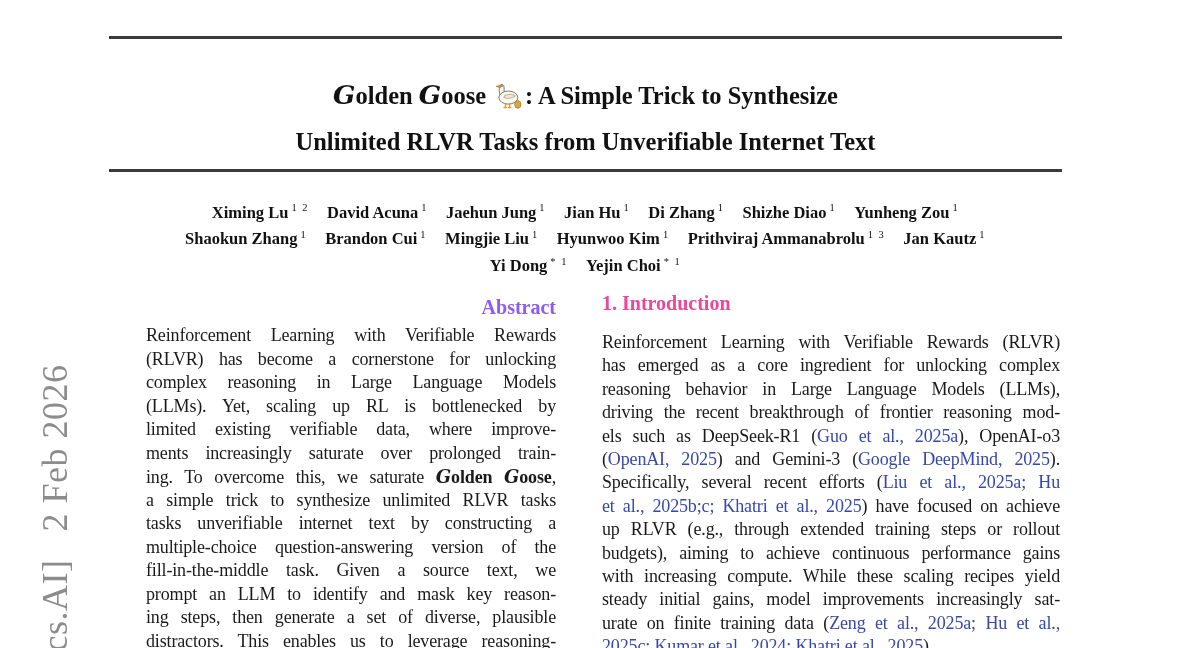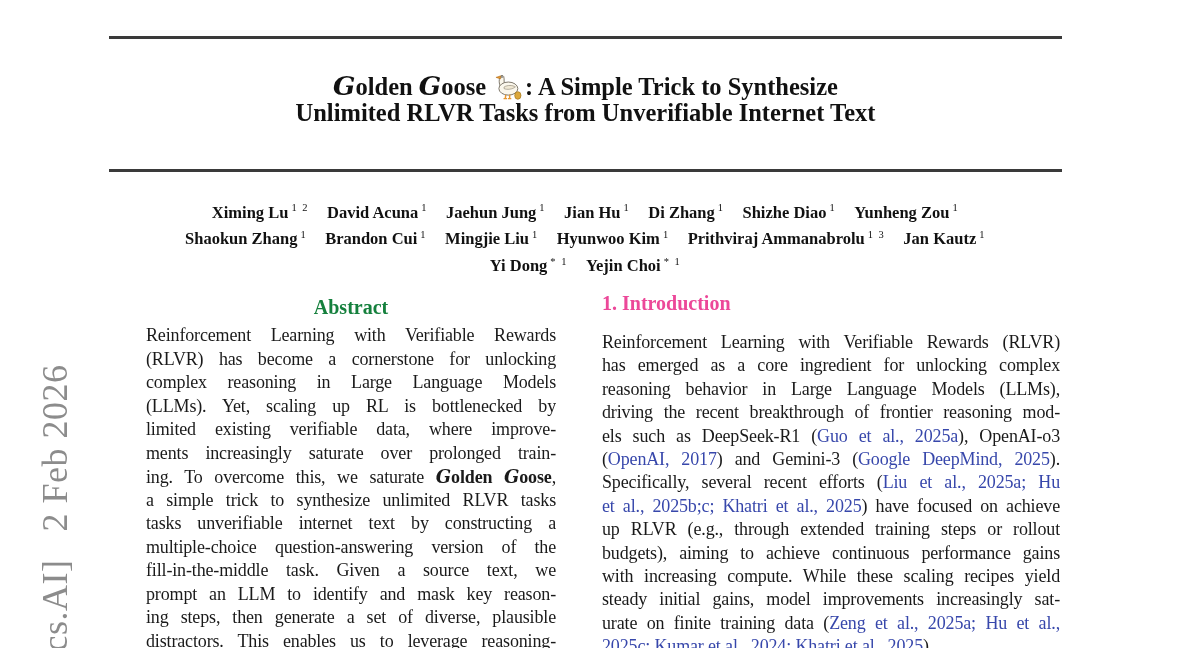--- a/index.html
+++ b/index.html
@@ -8,38 +8,38 @@
     background:#ffffff;color:#161616;
     font-family:"Liberation Serif",serif;
   }
   .page{position:absolute;inset:0;}
   .rule{position:absolute;left:109px;width:953px;height:2.5px;background:#3a3a3a;}
   .rule-top{top:36px;}
   .rule-mid{top:169px;}
 
   .title{
     position:absolute;left:109px;top:72px;width:953px;
-    text-align:center;font-weight:700;font-size:24.5px;line-height:26px;color:#111;
+    text-align:center;font-weight:700;font-size:24.5px;line-height:46px;color:#111;
   }
   .fancy-g{font-family:"DejaVu Serif",serif;font-style:italic;font-size:1.07em;}
   .goose{vertical-align:-5px;margin:0 2px 0 6px;}
 
   .authors{
     position:absolute;left:109px;top:197px;width:953px;text-align:center;
     font-size:16.5px;font-weight:700;line-height:22.3px;color:#111;
   }
   .author{margin:0 9px;white-space:nowrap;}
   .author sup{font-weight:400;font-size:10.5px;letter-spacing:1.5px;margin-left:3px;margin-top:40px;}
 
   .col{position:absolute;}
   .col-left{left:146px;top:296px;width:410px;}
   .col-right{left:602px;top:292px;width:458px;}
   .abs-heading{
-    text-align:center;font-size:20px;font-weight:700;line-height:22px;
-    margin-bottom:6px;color:#15803d;
+    text-align:right;font-size:20px;font-weight:700;line-height:22px;
+    margin-bottom:6px;color:#8b5cf6;
   }
   .intro-heading{
     font-size:20px;font-weight:700;line-height:22px;margin-bottom:17px;color:#ec4899;
   }
   .jline{
     font-size:18px;line-height:23.5px;height:23.5px;overflow:hidden;
     text-align:justify;text-align-last:justify;letter-spacing:-0.15px;
     color:#1a1a1a;
   }
   .col-right .jline{line-height:23.4px;height:23.4px;}
@@ -110,21 +110,21 @@
   </div>
 
   <div class="col col-right">
     <div class="intro-heading">1. Introduction</div>
     <div id="intro-body">
         <div class="jline"><span>Reinforcement Learning with Verifiable Rewards (RLVR)</span></div>
         <div class="jline"><span>has emerged as a core ingredient for unlocking complex</span></div>
         <div class="jline"><span>reasoning behavior in Large Language Models (LLMs),</span></div>
         <div class="jline"><span>driving the recent breakthrough of frontier reasoning mod-</span></div>
         <div class="jline"><span>els such as DeepSeek-R1 (</span><span class="cite">Guo et al., 2025a</span><span>), OpenAI-o3</span></div>
-        <div class="jline"><span>(</span><span class="cite">OpenAI, 2017</span><span>) and Gemini-3 (</span><span class="cite">Google DeepMind, 2025</span><span>).</span></div>
+        <div class="jline"><span>(</span><span class="cite">OpenAI, 2025</span><span>) and Gemini-3 (</span><span class="cite">Google DeepMind, 2025</span><span>).</span></div>
         <div class="jline"><span>Specifically, several recent efforts (</span><span class="cite">Liu et al., 2025a; Hu</span></div>
         <div class="jline"><span class="cite">et al., 2025b;c; Khatri et al., 2025</span><span>) have focused on achieve</span></div>
         <div class="jline"><span>up RLVR (e.g., through extended training steps or rollout</span></div>
         <div class="jline"><span>budgets), aiming to achieve continuous performance gains</span></div>
         <div class="jline"><span>with increasing compute. While these scaling recipes yield</span></div>
         <div class="jline"><span>steady initial gains, model improvements increasingly sat-</span></div>
         <div class="jline"><span>urate on finite training data (</span><span class="cite">Zeng et al., 2025a; Hu et al.,</span></div>
         <div class="jline nolast"><span class="cite">2025c; Kumar et al., 2024; Khatri et al., 2025</span><span>).</span></div>
       </div>
   </div>

